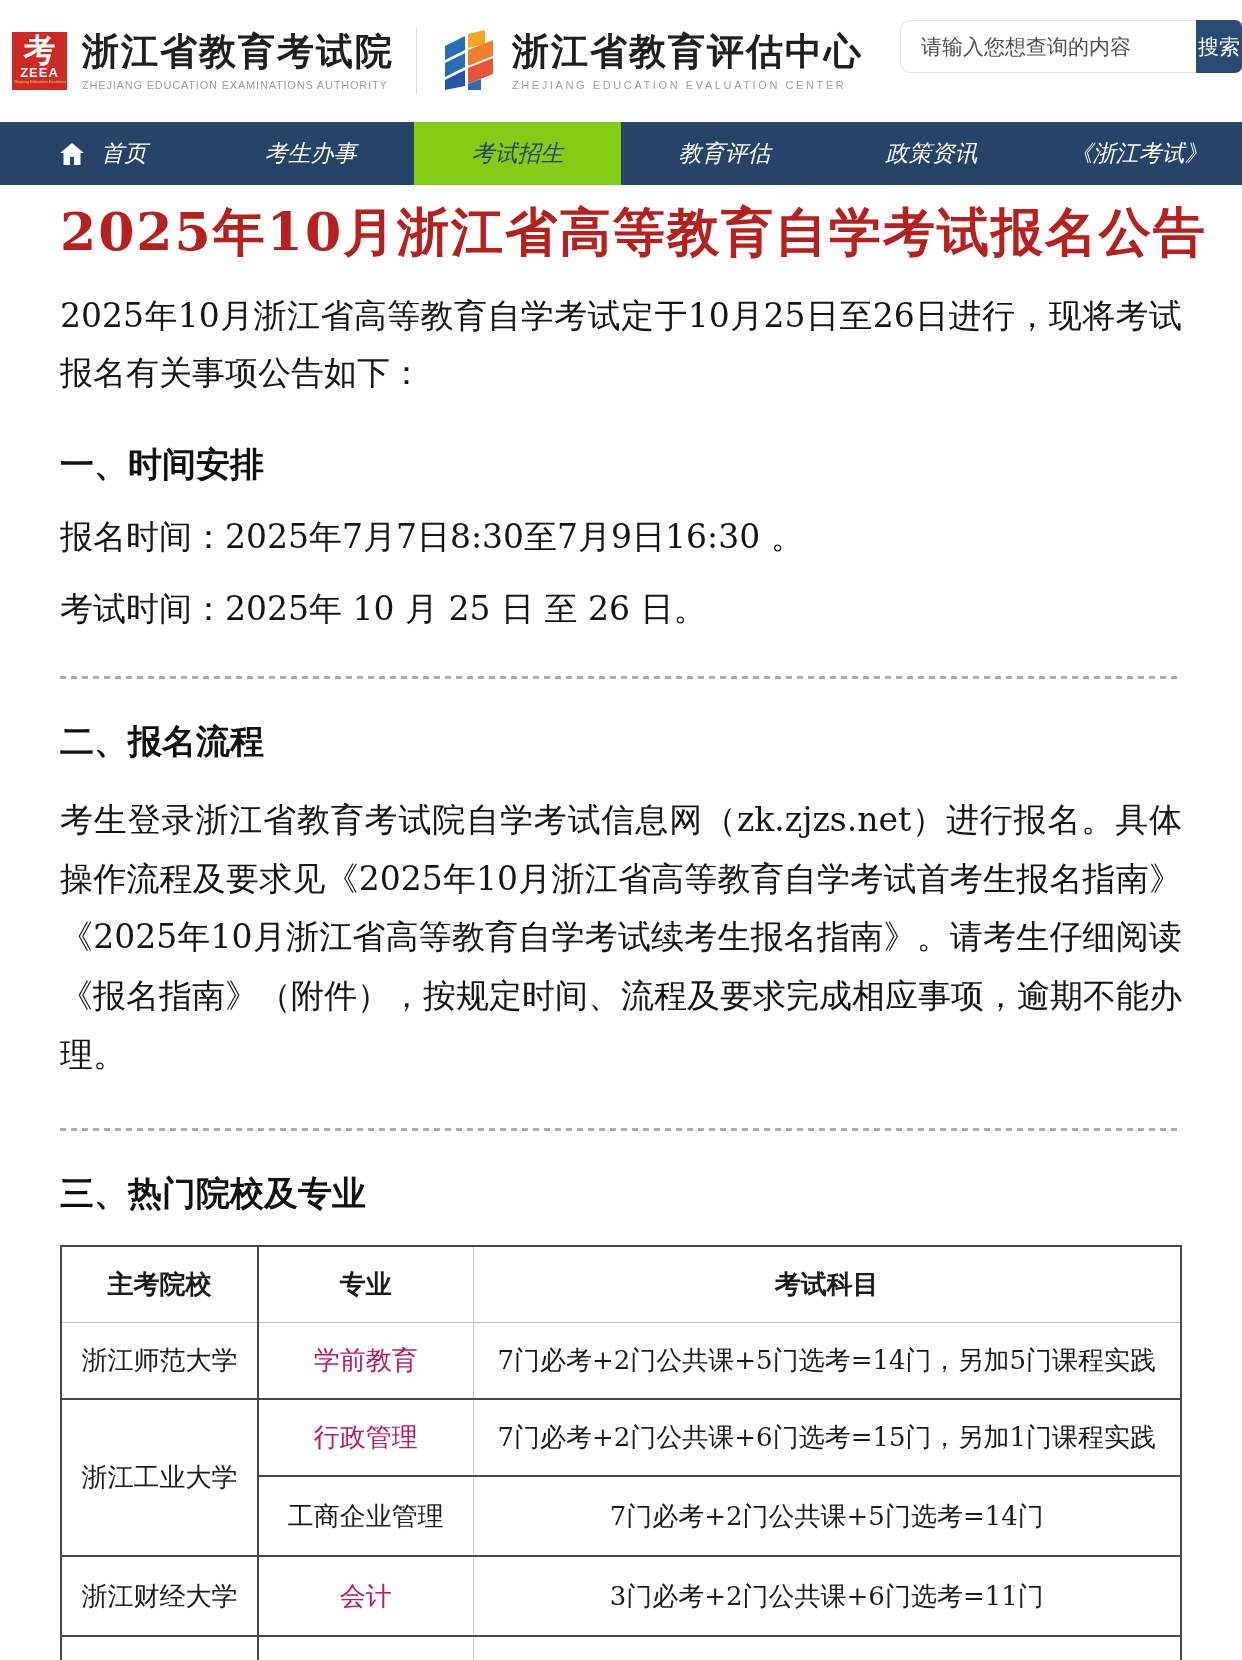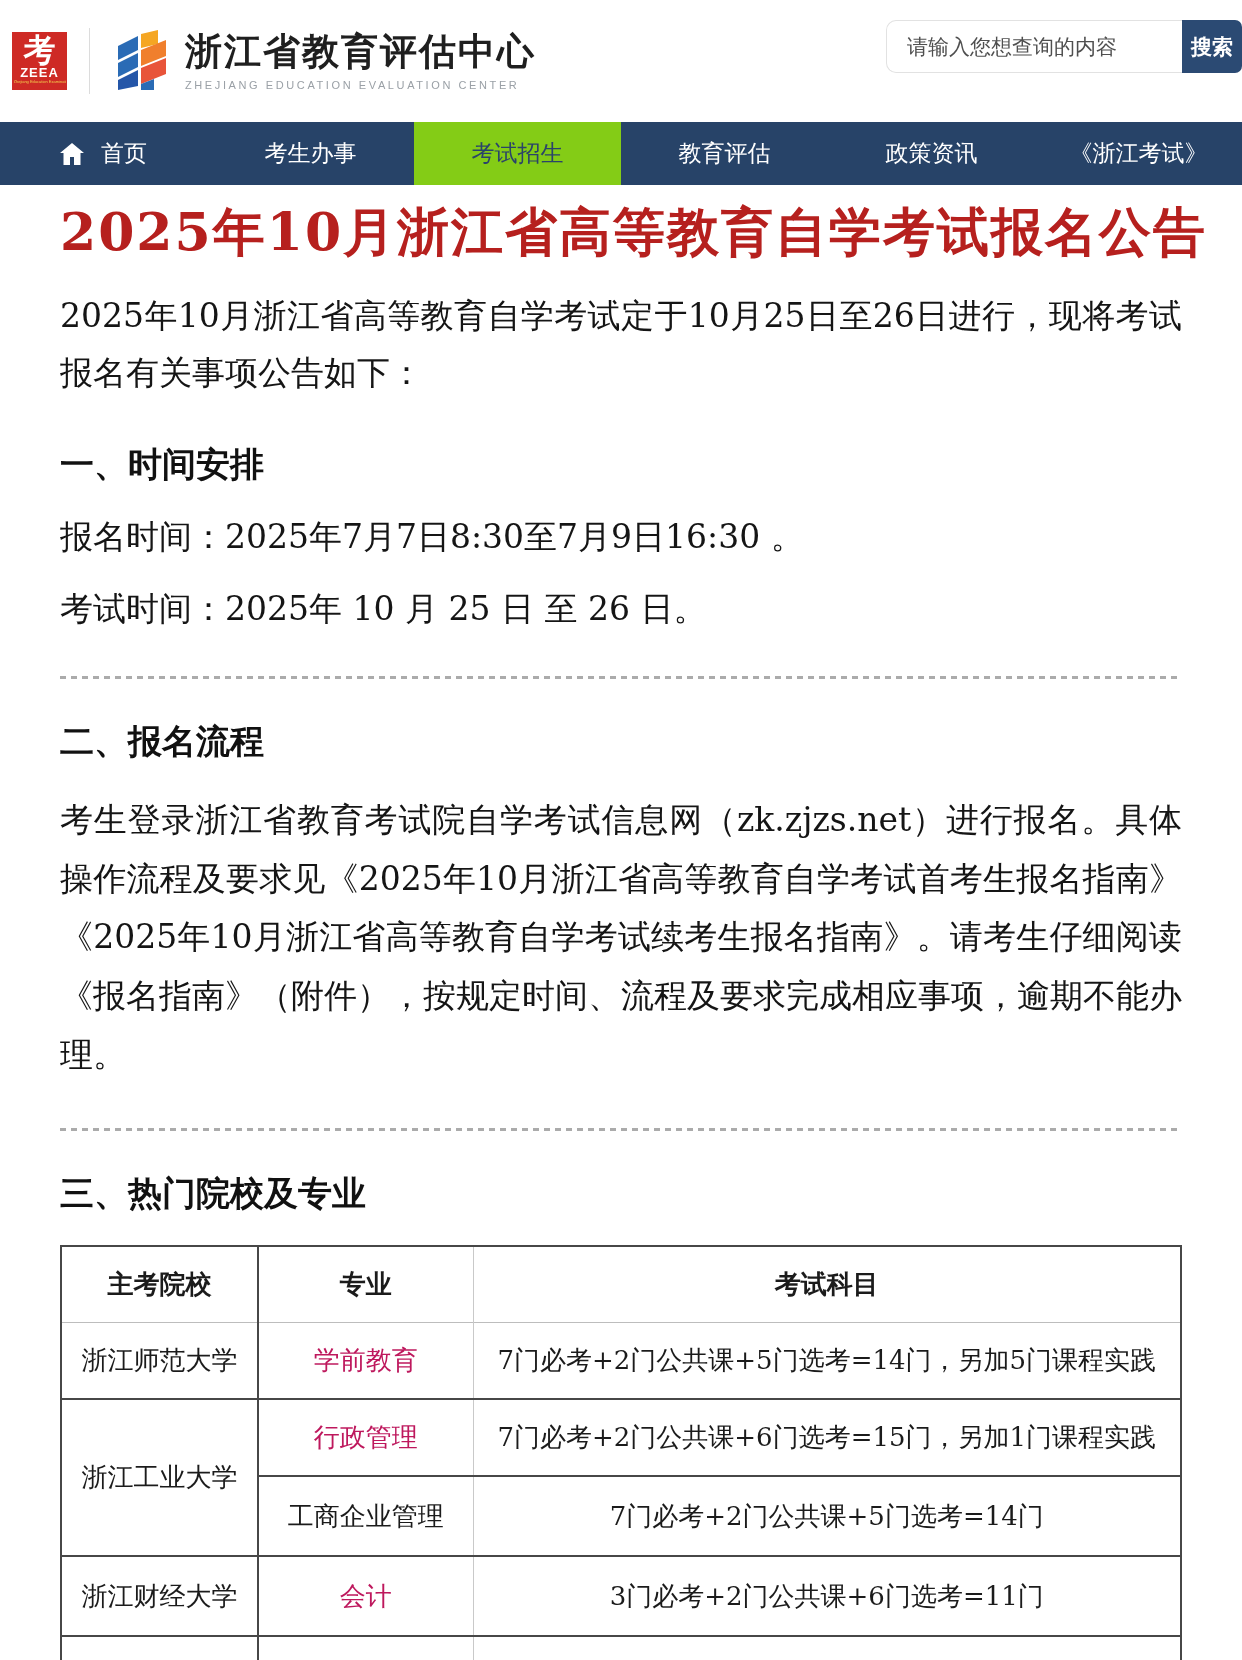--- a/index.html
+++ b/index.html
@@ -53,46 +53,47 @@
     border-right: none;
     border-radius: 10px 0 0 10px;
     padding: 0 20px;
     font-size: 21px;
     color: #333;
     font-family: "Liberation Sans", "DejaVu Sans", sans-serif;
     outline: none;
   }
   .search-input::placeholder { color: #4f4f4f; opacity: 1; }
   .search-button {
-    width: 60px; height: 53px;
+    width: 46px; height: 53px;
     border: none;
     background: #2b4a73;
     color: #ffffff;
     font-size: 21px;
-    font-weight: 700;
+    font-weight: 400;
     border-radius: 0 7px 7px 0;
     font-family: "Liberation Sans", "DejaVu Sans", sans-serif;
     cursor: pointer;
   }
 
   
   .main-nav {
     height: 63px;
     background: #274368;
     display: flex;
     font-family: "Liberation Sans", "DejaVu Sans", sans-serif;
   }
   .nav-item {
     flex: 1 1 0;
     display: flex; align-items: center; justify-content: center;
     gap: 17px;
     color: #ffffff;
     font-size: 23px;
     cursor: pointer;
     white-space: nowrap;
+    font-style: italic;
   }
   .nav-item.active {
     background: #84cc16;
     color: #2a436a;
   }
   .home-icon { width: 24px; height: 22px; flex: 0 0 auto; }
 
   
   .content { padding: 0 60px; color: #151515; }
   .article-title {
@@ -146,20 +147,24 @@
 
 <div class="page">
 
   <header class="site-header">
     <div class="logo-block">
       <div class="badge">
         <span class="badge-char">考</span>
         <span class="badge-acronym">ZEEA</span>
         <span class="badge-caption">Zhejiang Education Examinations Authority</span>
       </div>
+      <div class="logo-text">
+        <div class="logo-name">浙江省教育考试院</div>
+        <div class="logo-sub">ZHEJIANG EDUCATION EXAMINATIONS AUTHORITY</div>
+      </div>
     </div>
 
     <div class="header-divider"></div>
 
     <div class="logo-block">
       <svg class="logo2-icon" viewBox="0 0 56 62">
         <polygon points="4,16 24,6 24,20 4,30" fill="#2a6bb5"></polygon>
         <polygon points="4,33 24,23 24,37 4,47" fill="#2a6bb5"></polygon>
         <polygon points="4,50 24,40 24,56 4,60" fill="#2456a8"></polygon>
         <polygon points="27,4 44,0 44,14 27,18" fill="#f5a623"></polygon>

